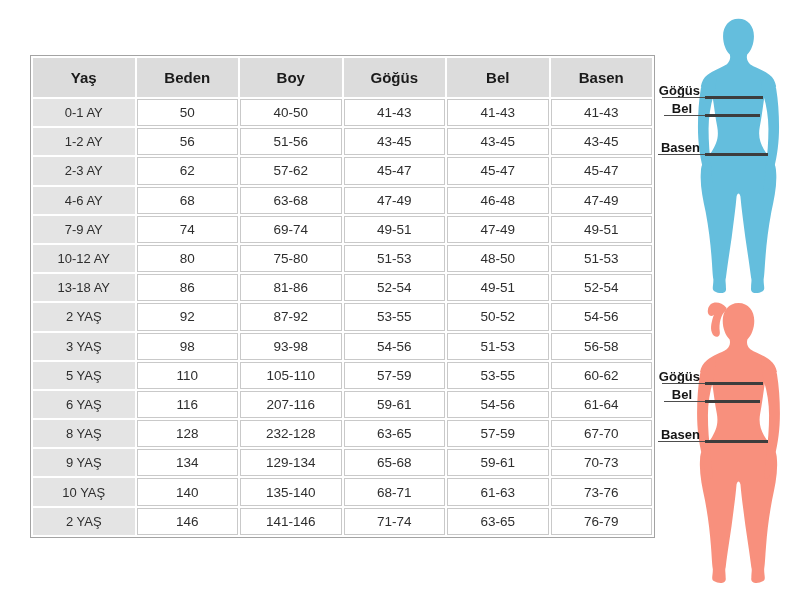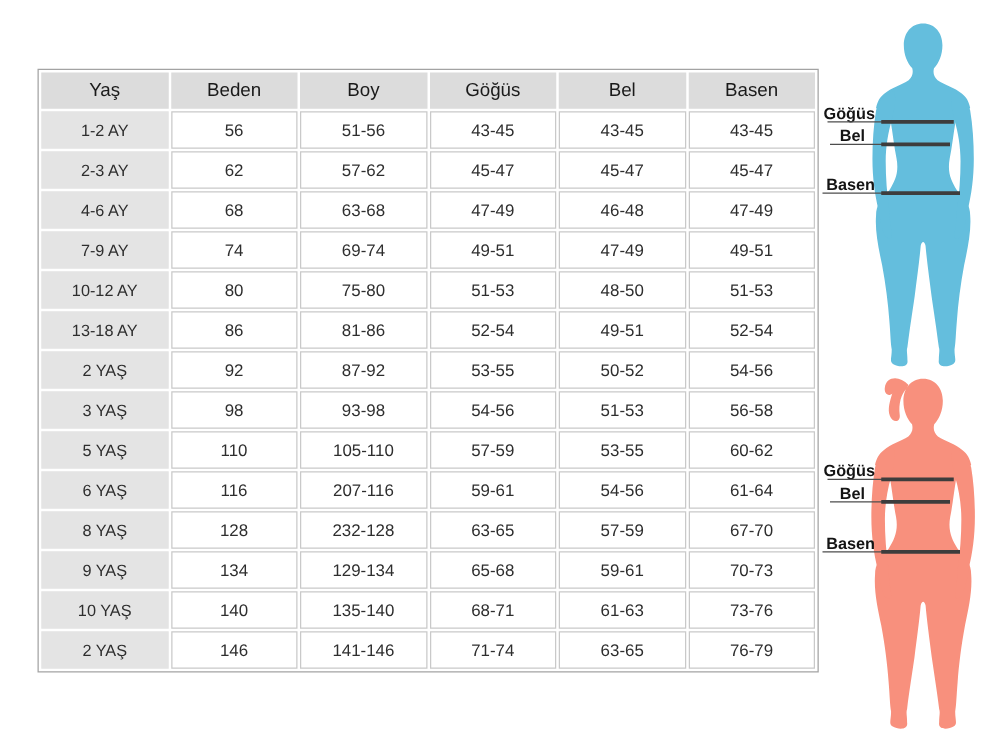--- a/index.html
+++ b/index.html
@@ -3,21 +3,21 @@
 <meta charset="utf-8">
 <style>
   html,body{margin:0;padding:0;background:#fff;}
   #page{position:relative;width:800px;height:593px;background:#fff;overflow:hidden;
         font-family:"Liberation Sans", sans-serif;}
 
   
   #size-table{position:absolute;left:30px;top:55px;width:625px;height:483px;
     border-collapse:separate;border-spacing:2px;table-layout:fixed;
     background:#fff;border:1px solid var(--table_border);}
-  #size-table th{background:var(--header_bg);height:29px;font-size:15px;font-weight:normal;
+  #size-table th{background:var(--header_bg);height:39px;font-size:15px;font-weight:bold;
     color:#1a1a1a;text-align:center;padding:0;}
   #size-table td{height:23px;font-size:13.5px;color:#2e2e2e;text-align:center;padding:0;}
   #size-table td.age{background:var(--row_label_bg);font-size:13px;}
   #size-table td.val{background:#fff;border:1px solid var(--cell_border);}
 
   
   .fig{position:absolute;}
   .fig-blue path{fill:var(--figure_blue);}
   .fig-pink path{fill:var(--figure_pink);}
 
@@ -39,20 +39,28 @@
         <th>Yaş</th>
         <th>Beden</th>
         <th>Boy</th>
         <th>Göğüs</th>
         <th>Bel</th>
         <th>Basen</th>
       </tr>
     </thead>
     <tbody>
         <tr>
+          <td class="age">0-1 AY</td>
+          <td class="val">50</td>
+          <td class="val">40-50</td>
+          <td class="val">41-43</td>
+          <td class="val">41-43</td>
+          <td class="val">41-43</td>
+        </tr>
+        <tr>
           <td class="age">1-2 AY</td>
           <td class="val">56</td>
           <td class="val">51-56</td>
           <td class="val">43-45</td>
           <td class="val">43-45</td>
           <td class="val">43-45</td>
         </tr>
         <tr>
           <td class="age">2-3 AY</td>
           <td class="val">62</td>

